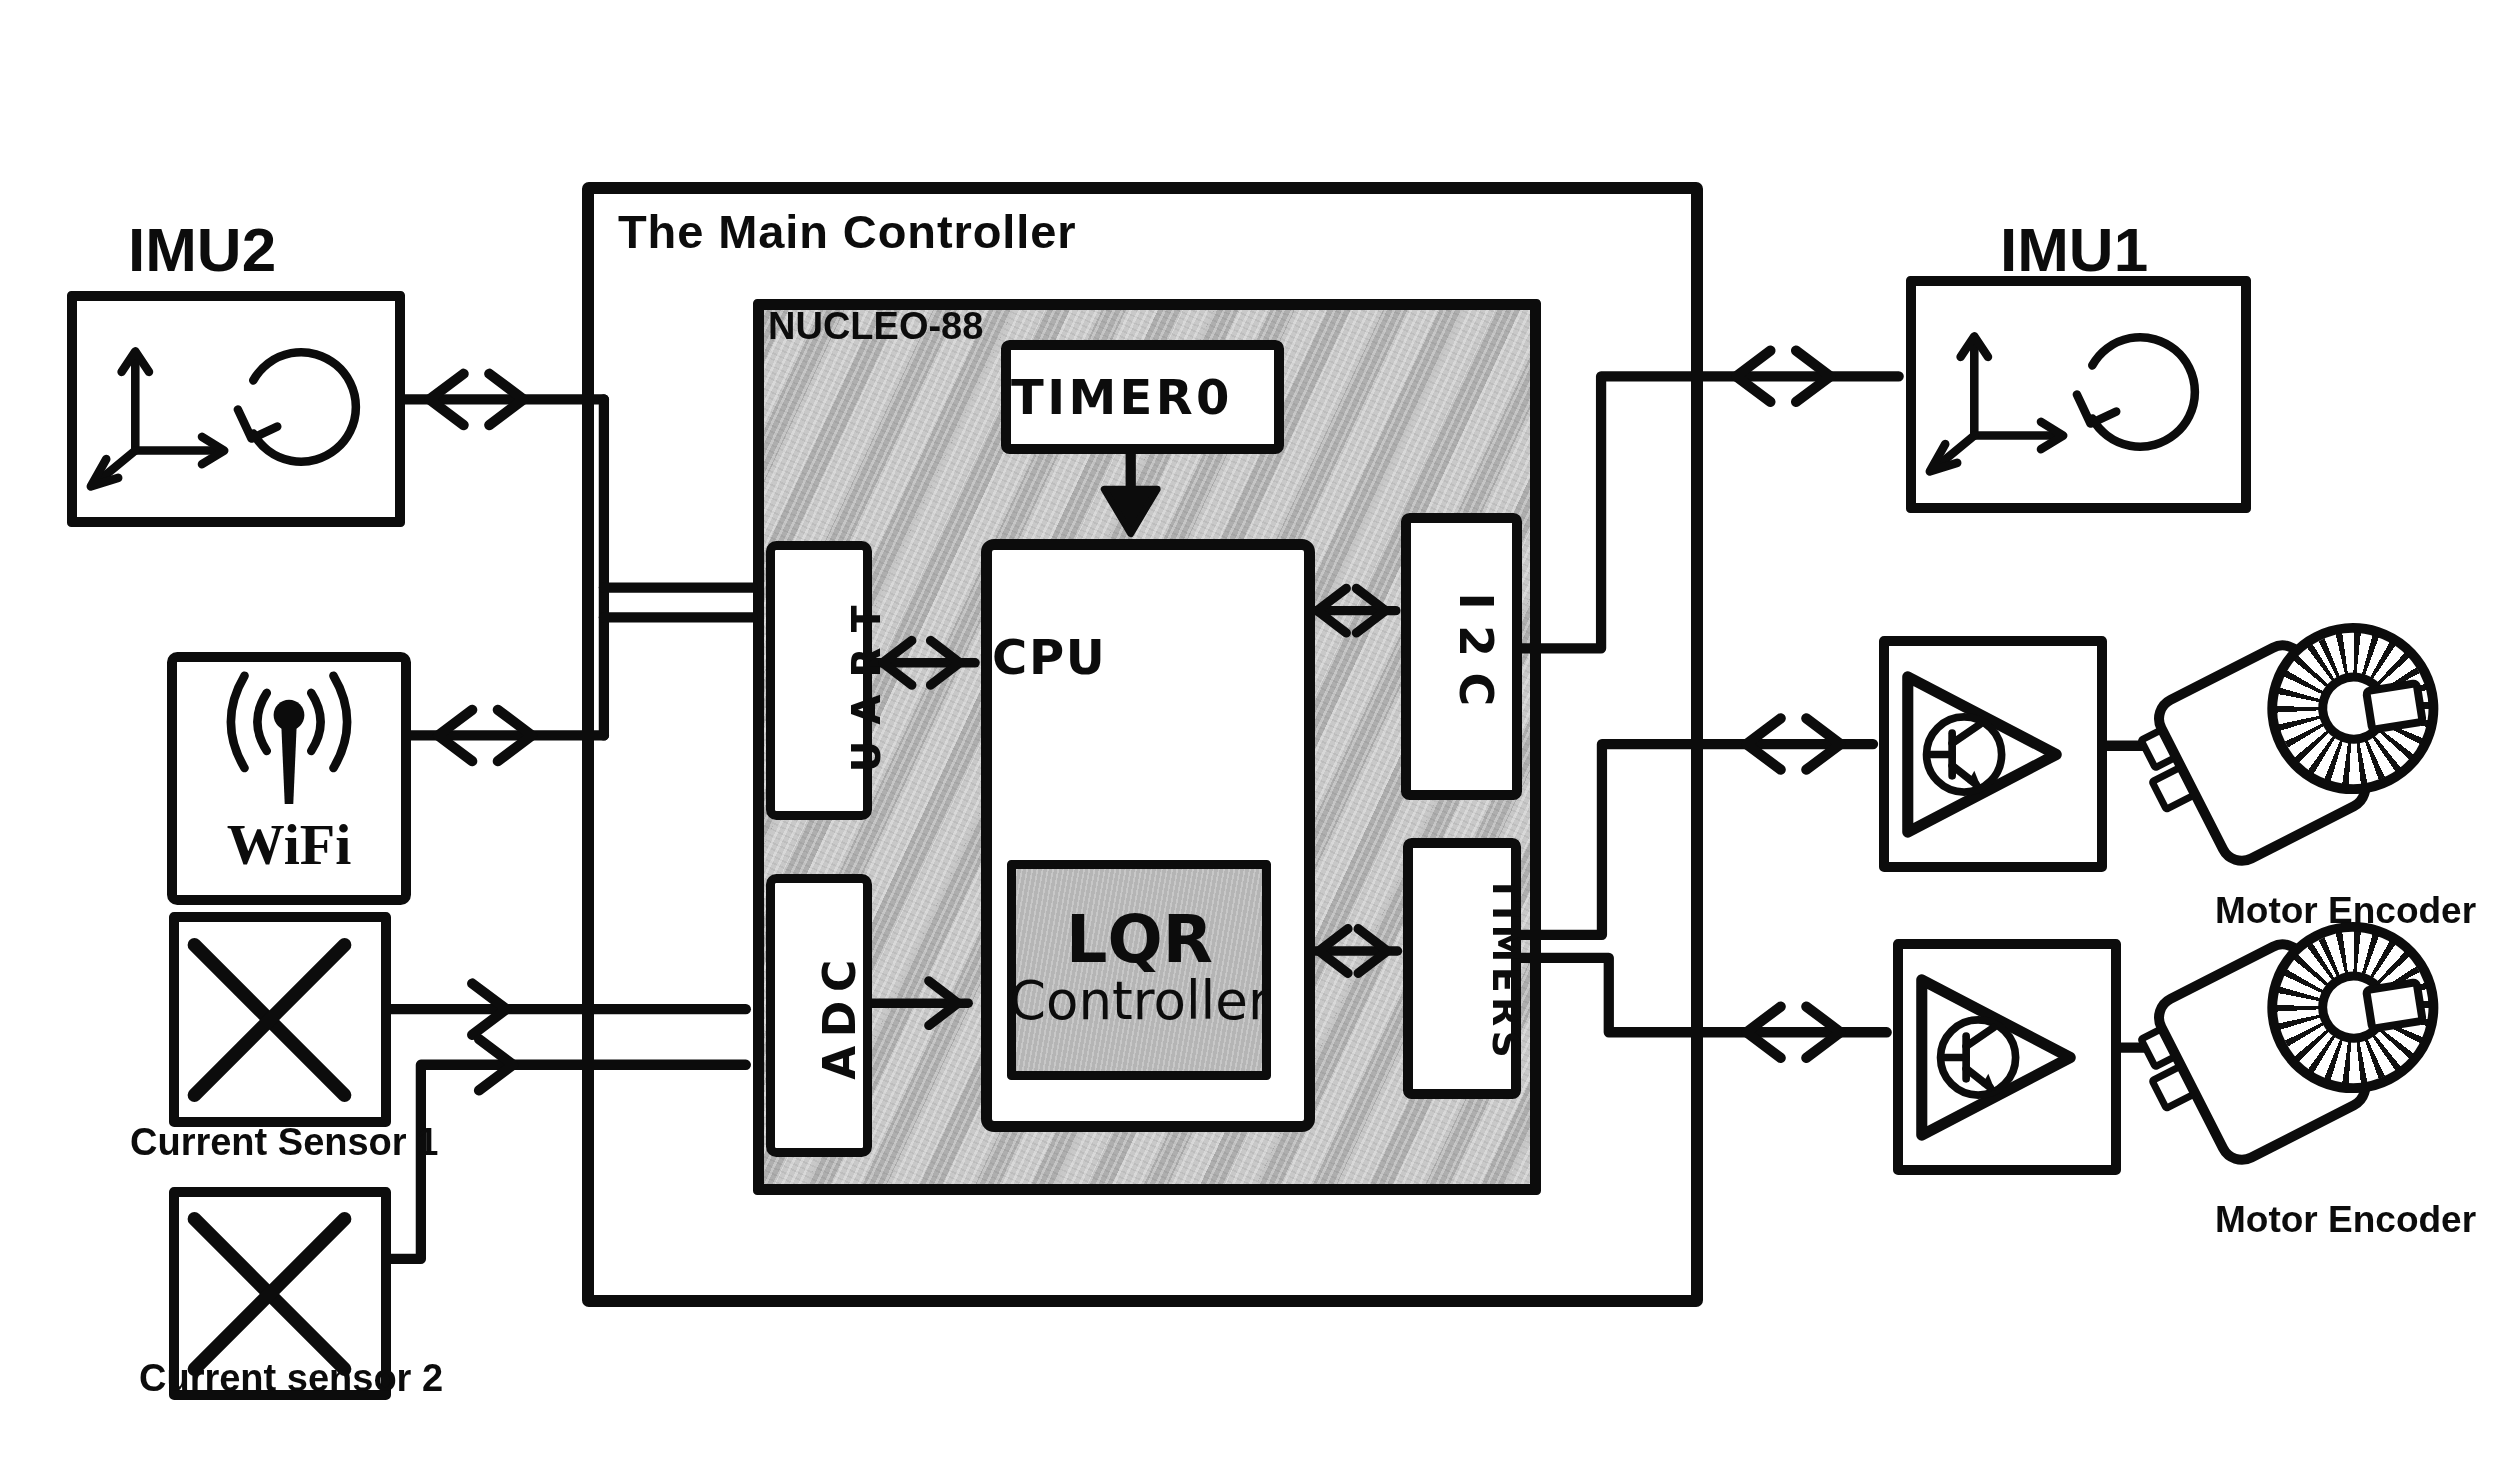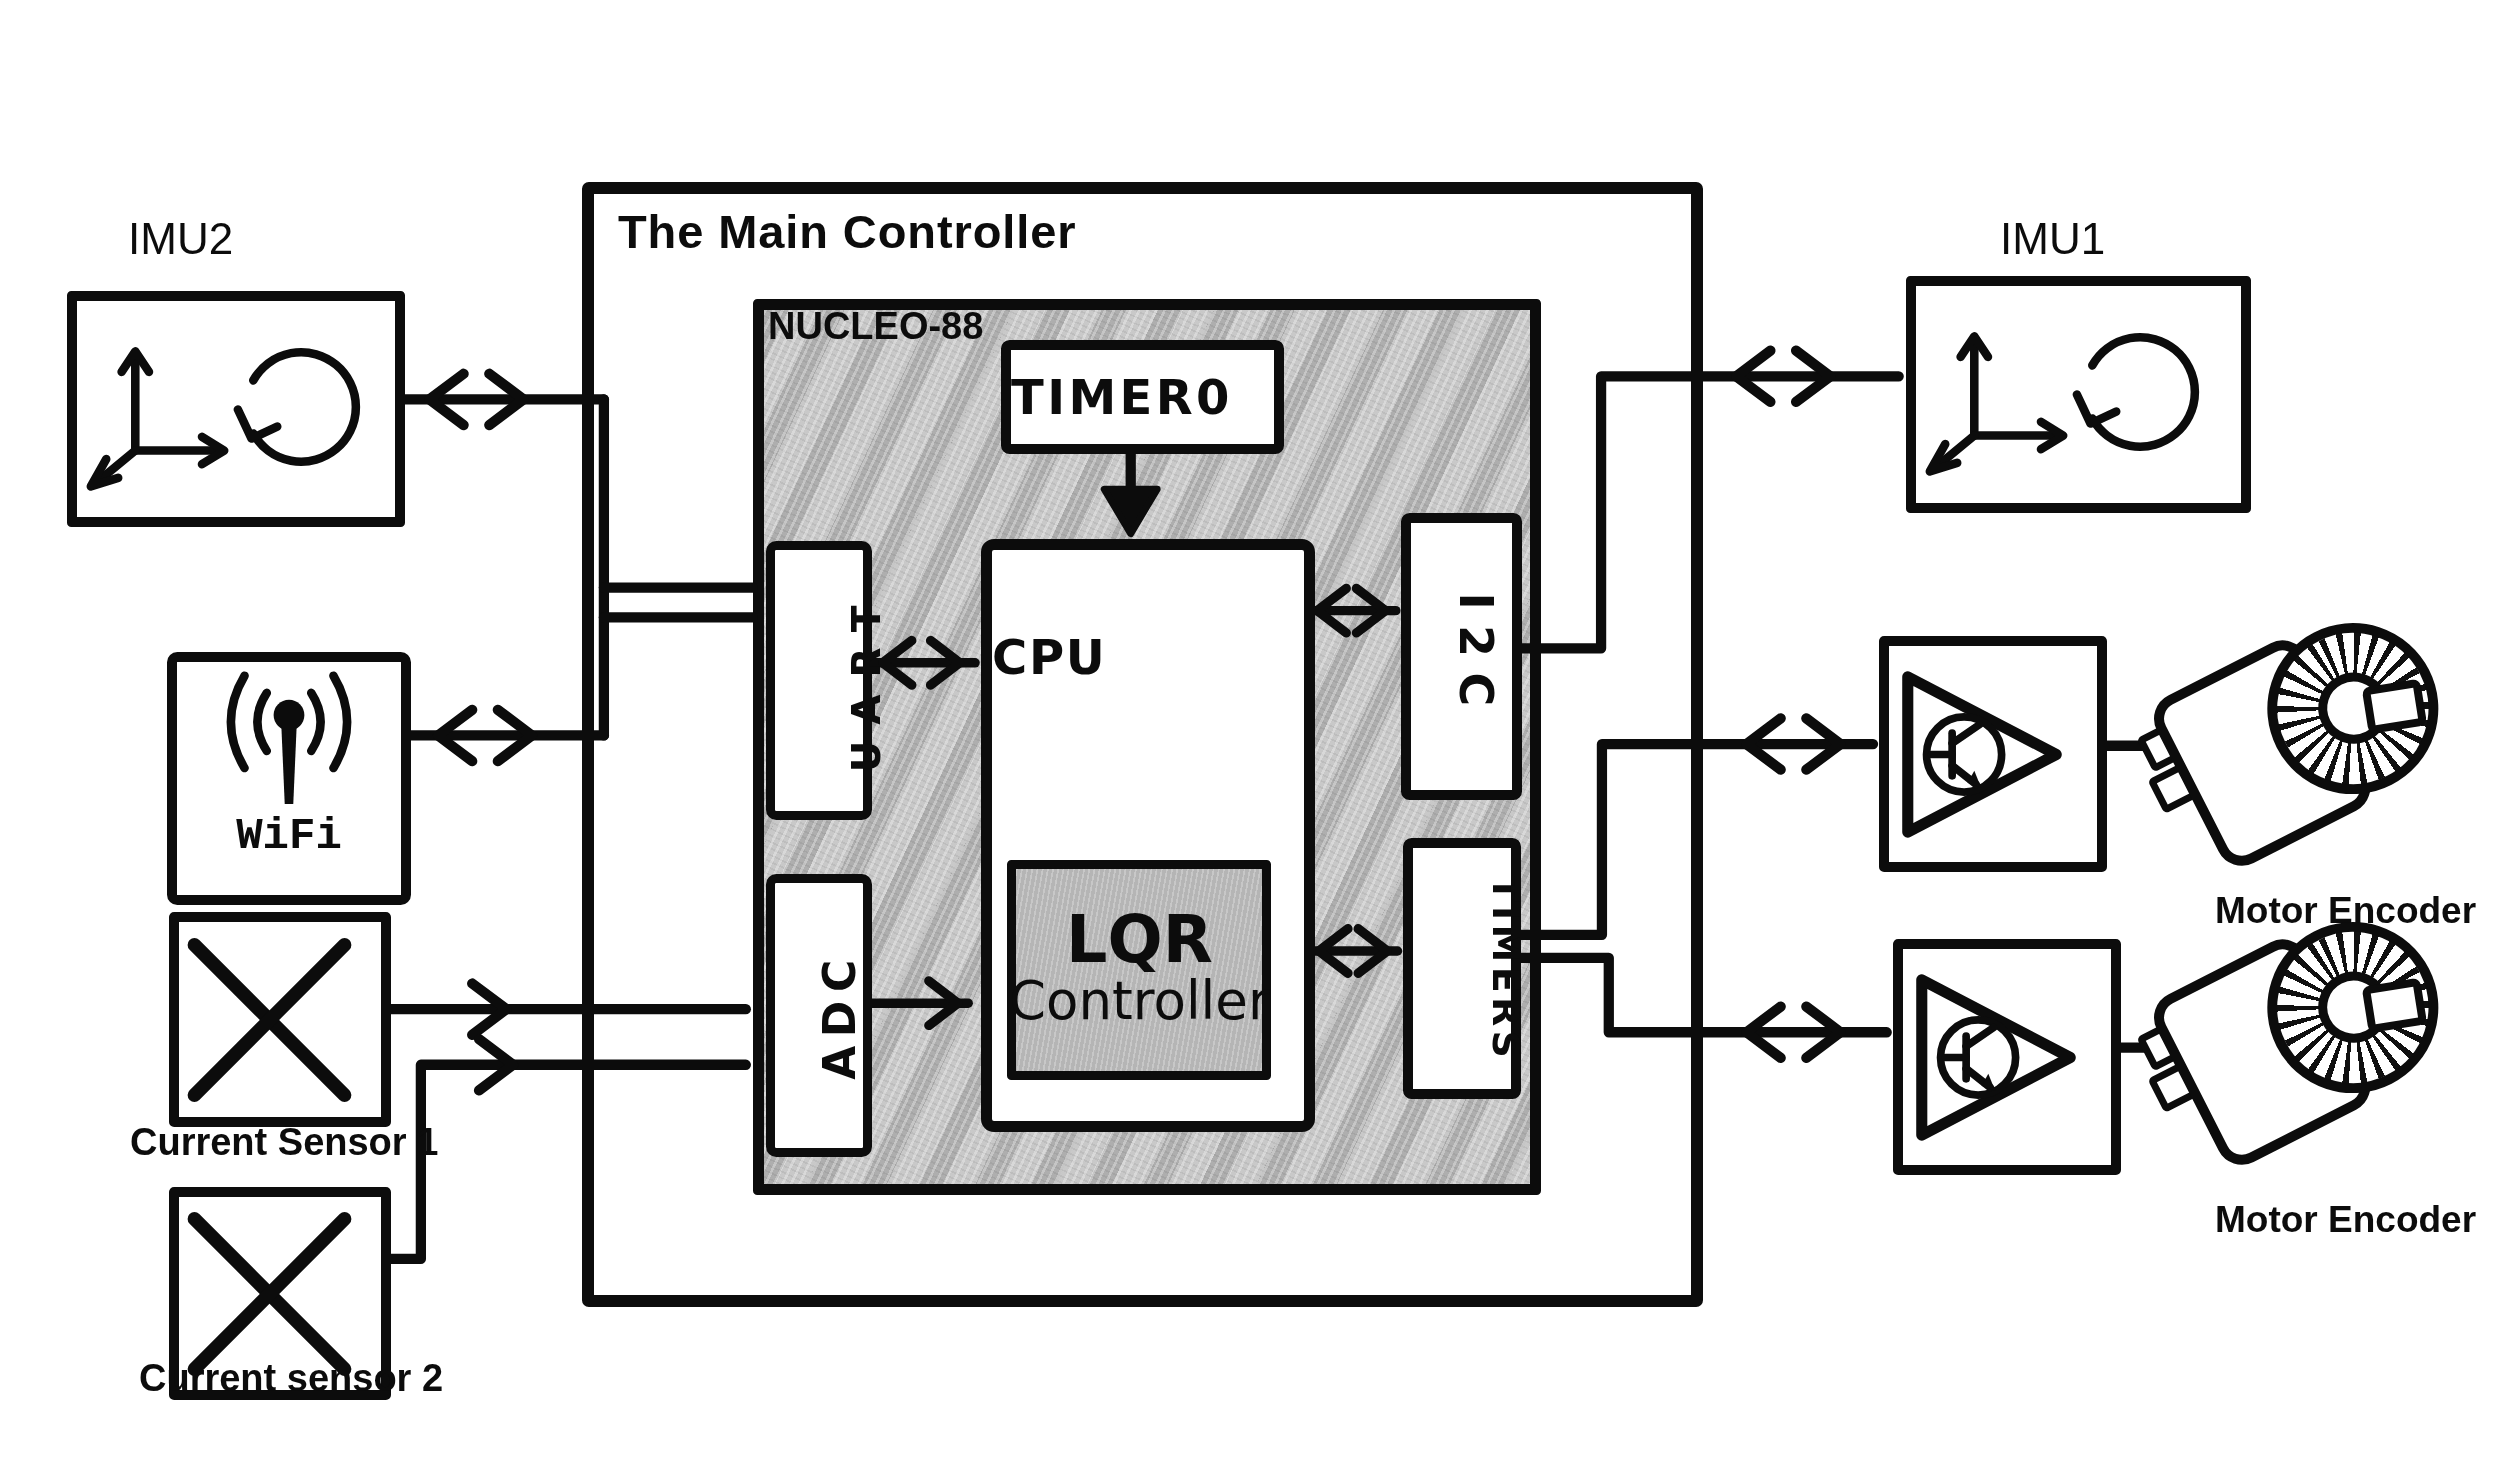--- a/index.html
+++ b/index.html
@@ -33,27 +33,27 @@
        background-color:#b5b5b5;
        background-image:repeating-linear-gradient(100deg, rgba(255,255,255,.25) 0 1.7px, rgba(255,255,255,0) 1.7px 5.1px);
        display:flex;flex-direction:column;align-items:center;justify-content:center;}
   .lqr-title{font-size:65px;font-weight:700;line-height:.95;}
   .lqr-sub{font-size:53px;font-weight:500;}
   .uart{left:766px;top:541px;width:88px;height:261px;border-width:9.4px;border-radius:10.3px;font-size:39px;font-weight:600;letter-spacing:17px;}
   .adc{left:766px;top:874px;width:88px;height:265px;border-width:9.4px;border-radius:10.3px;font-size:44px;font-weight:600;letter-spacing:8.6px;}
   .i2c{left:1401px;top:513px;width:101px;height:267px;border-width:10.3px;border-radius:8.6px;font-size:46px;font-weight:600;letter-spacing:15.4px;}
   .timers{left:1403px;top:838px;width:98px;height:241px;border-width:10.3px;border-radius:8.6px;font-size:38px;font-weight:600;letter-spacing:4.3px;}
   
-  .side-label{font-size:44px;font-weight:normal;z-index:4;}
+  .side-label{font-size:62px;font-weight:bold;z-index:4;}
   .small-label{font-size:38px;font-weight:700;z-index:4;}
   .imu-box{border-radius:4.3px;}
   .imu2-box{left:67px;top:291px;width:318px;height:216px;}
   .imu1-box{left:1906px;top:276px;width:325px;height:217px;}
   .wifi-box{left:167px;top:652px;width:224px;height:233px;border-radius:10.3px;flex-direction:column;}
-  .wifi-word{font-size:44px;font-weight:bold;font-family:Liberation Mono, monospace;margin-top:-5.1px;}
+  .wifi-word{font-size:58px;font-weight:bold;font-family:Liberation Serif, serif;margin-top:-5.1px;}
   .xsensor{border-radius:5.1px;}
   .cs1-box{left:169px;top:912px;width:202px;height:195px;}
   .cs2-box{left:169px;top:1187px;width:202px;height:193px;}
   .driver{border-radius:5.1px;}
   .driver1{left:1879px;top:636px;width:208px;height:216px;}
   .driver2{left:1893px;top:939px;width:208px;height:216px;}
   
   .motor{position:absolute;width:282px;height:265px;z-index:4;}
   .m1{left:2145px;top:609px;}
   .m2{left:2145px;top:908px;}

